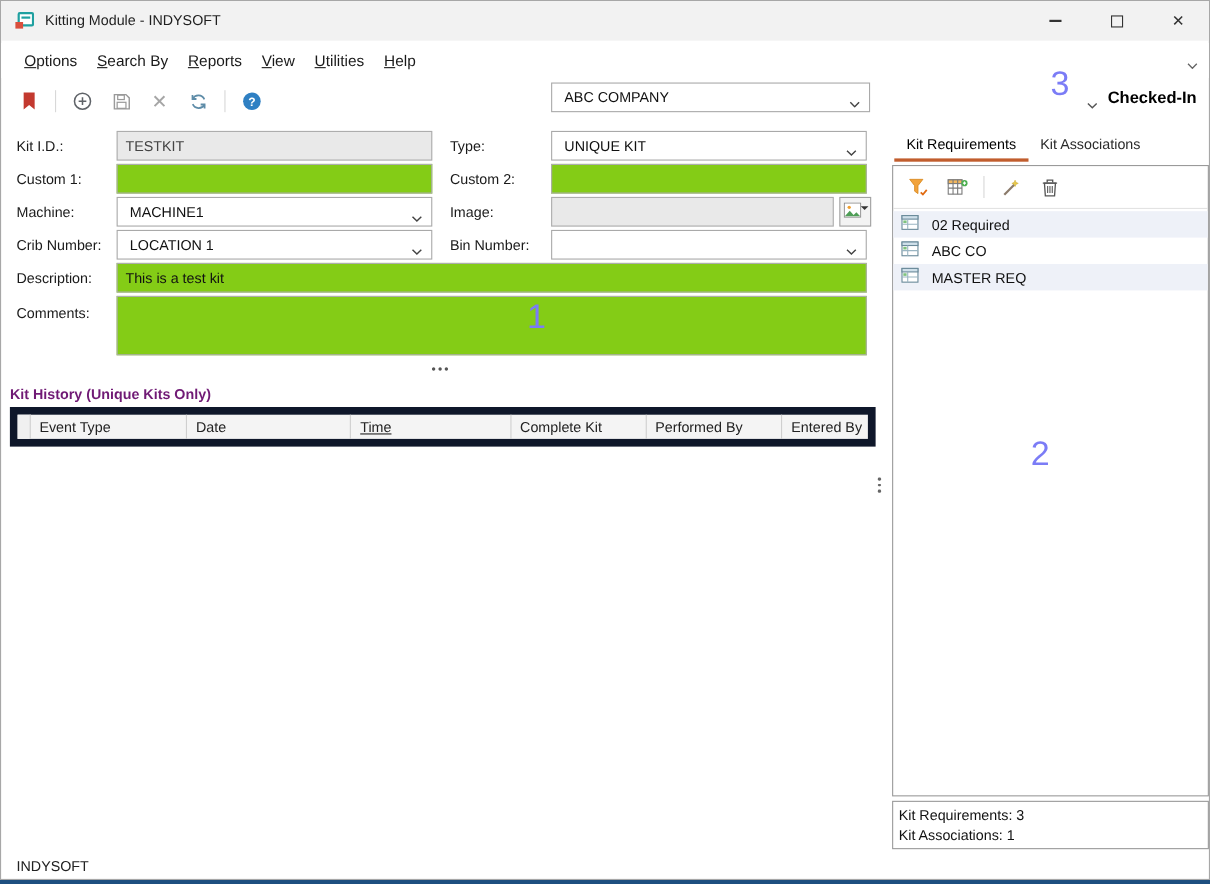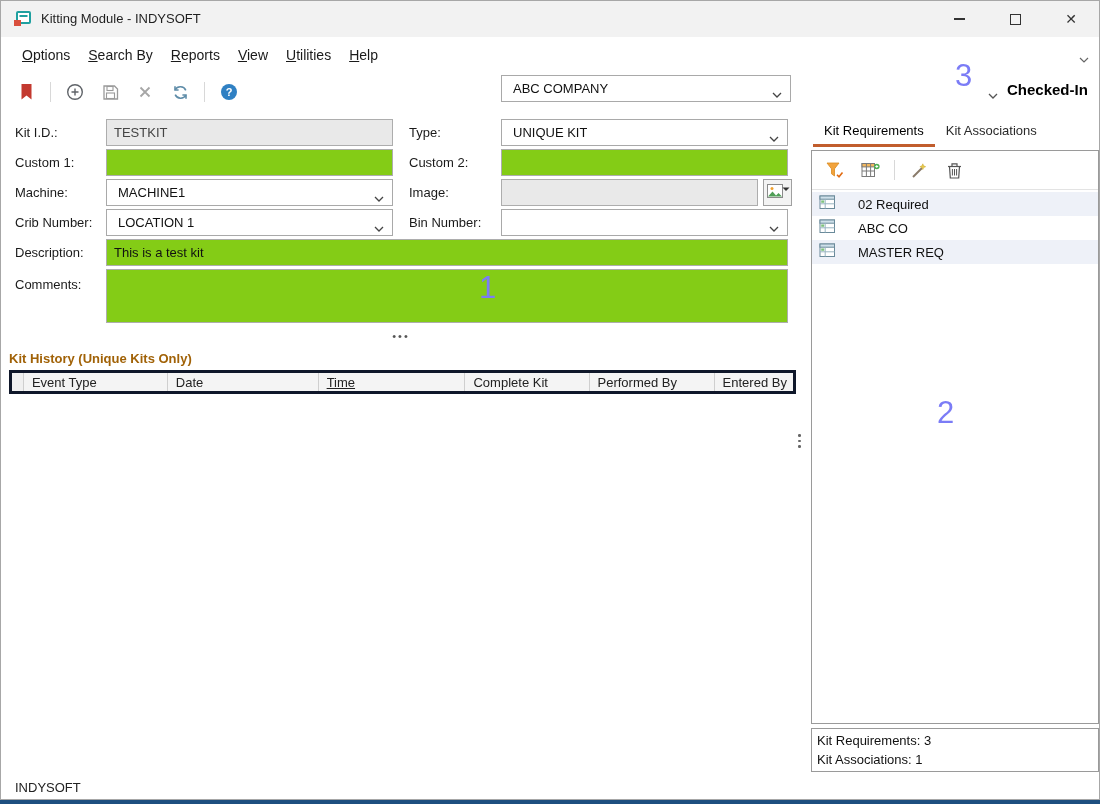--- a/index.html
+++ b/index.html
@@ -56,40 +56,40 @@
   .img-btn {
     position:absolute; left:762px; top:178px; width:29px; height:27px;
     border:1px solid #a0a0a0; background:#f3f3f3; display:flex; align-items:center; justify-content:flex-start; padding-left:3px;
   }
   .img-btn .corner-chevron { position:absolute; right:1px; top:0px; }
   
   .h-splitter { position:absolute; left:386px; top:329px; width:28px; text-align:center; color:#555; font-size:11px; letter-spacing:2px; cursor:default; }
   .v-splitter { position:absolute; left:797px; top:433px; display:flex; flex-direction:column; gap:3px; cursor:default; }
   .v-splitter i { width:2.5px; height:2.5px; background:#666; border-radius:50%; display:block; }
   
-  .kh-title { position:absolute; left:8px; top:350px; font-weight:bold; font-size:13px; color:#a16207; }
+  .kh-title { position:absolute; left:8px; top:350px; font-weight:bold; font-size:13px; color:#701a75; }
   .kh-table { position:absolute; left:8px; top:369px; width:787px; }
-  .kh-header { display:flex; border:3px solid #0f172a; background:#f4f4f4; height:24px; }
+  .kh-header { display:flex; border:7px solid #0f172a; background:#f4f4f4; height:36px; }
   .kh-cell {
     border-right:1px solid #cfcfcf; display:flex; align-items:center; padding-left:8px;
     font-size:13px; color:#222; white-space:nowrap; overflow:hidden;
   }
   .kh-cell:last-child { border-right:none; }
   .kh-cell.sel { width:12px; padding:0; background:#f0f0f0; }
   
   .tabs { position:absolute; left:812px; top:116px; height:30px; display:flex; }
   .tab { padding:0 11px; line-height:27px; font-size:13px; color:#2a2a2a; cursor:default; }
   .tab.active { border-bottom:3px solid #c15d2d; color:#000; }
   .req-panel {
     position:absolute; left:810px; top:149px; width:288px; height:574px;
     border:1px solid #9a9a9a; background:#fff;
   }
   .req-toolbar { height:39px; border-bottom:1px solid #e3e3e3; display:flex; align-items:center; gap:13px; padding-left:12px; }
   .req-list { padding-top:2px; }
-  .req-item { height:24px; display:flex; align-items:center; gap:22px; padding-left:7px; font-size:13px; color:#111; cursor:default; }
+  .req-item { height:24px; display:flex; align-items:center; gap:11px; padding-left:7px; font-size:13px; color:#111; cursor:default; }
   .req-item:nth-child(odd) { background:#eef1f8; }
   .req-summary {
     position:absolute; left:810px; top:727px; width:288px; height:44px;
     border:1px solid #9a9a9a; background:#fff; padding:2px 5px; font-size:13px; color:#111;
   }
   .req-summary div { line-height:19px; }
   
   .statusbar { position:absolute; left:14px; top:779px; font-size:13px; color:#222; }
   
   .som-mark {

